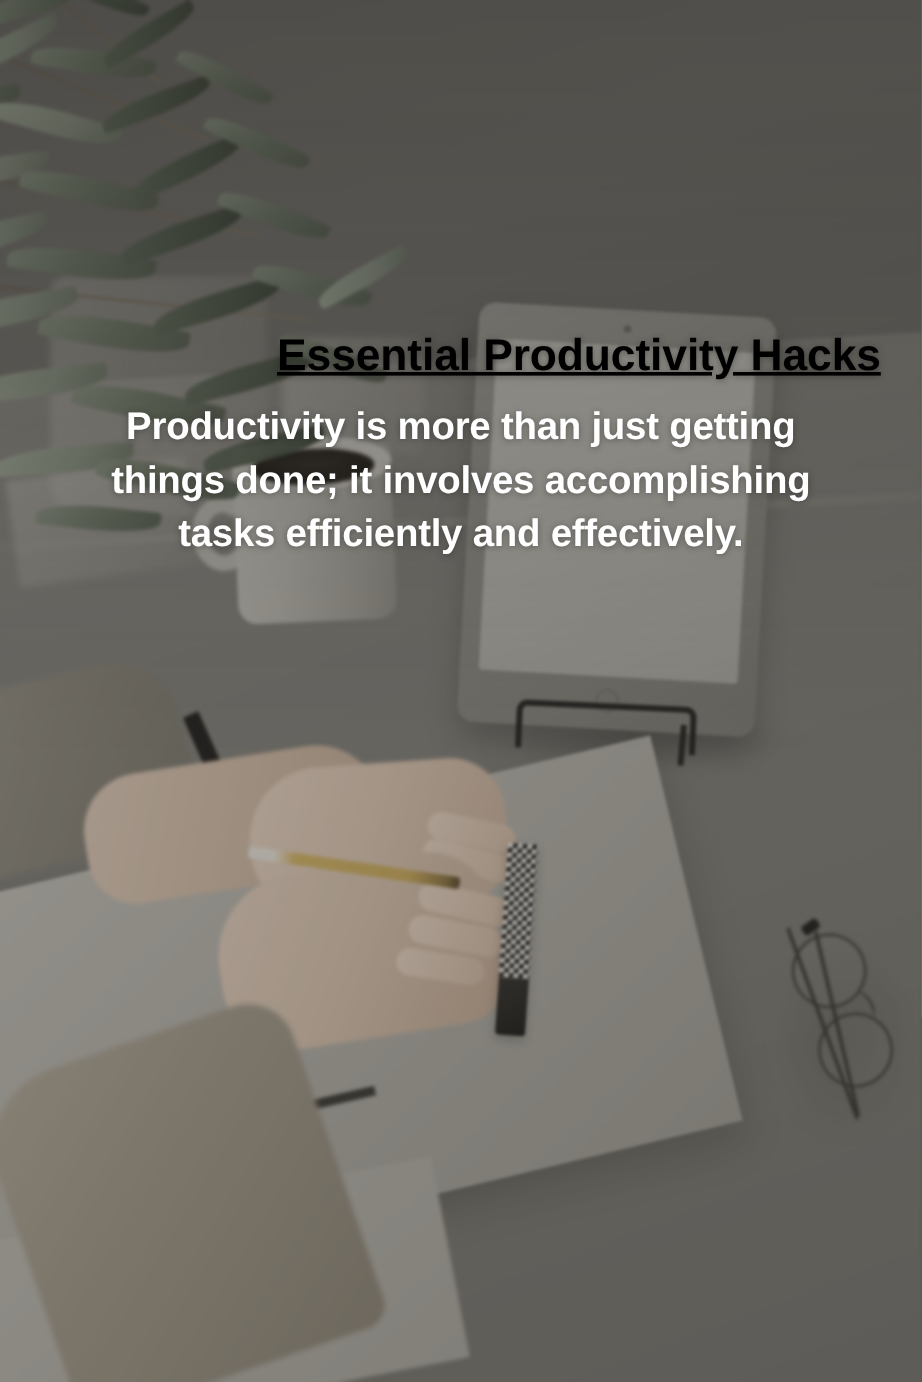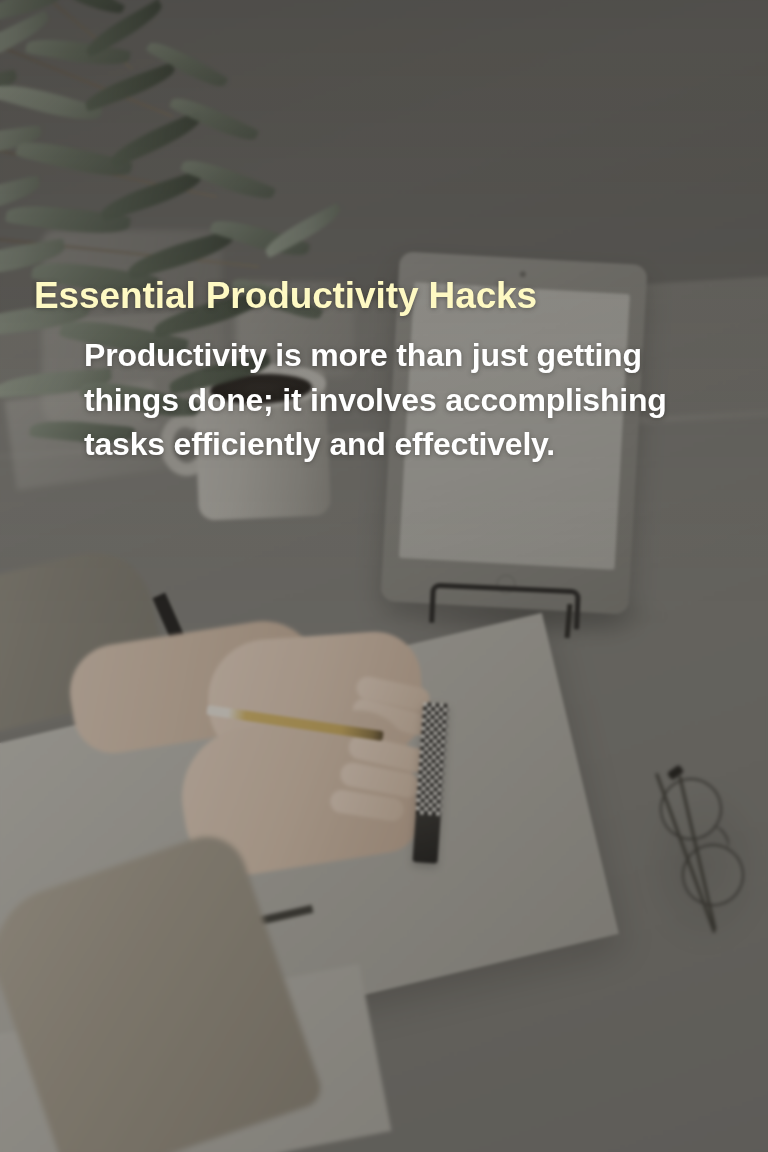--- a/index.html
+++ b/index.html
@@ -302,31 +302,33 @@
 
   
   .text-layer {
     position:absolute; inset:0;
     display:flex; flex-direction:column;
     align-items:center;
   }
   .headline {
     margin-top:277px;
     width:700px;
-    text-align:left;
-    color:#fef9c3;
+    text-align:right;
+    color:#000000;
     font-size:37px;
     font-weight:bold;
     line-height:1.05;
     letter-spacing:-0.1px;
     text-shadow:0 1px 5px rgba(30,29,26,.45);
+    text-decoration:underline;
   }
   .subtext {
     margin-top:17px;
     width:600px;
+    text-align:center;
     color:#ffffff;
     font-size:32px;
     font-weight:bold;
     line-height:1.40;
     letter-spacing:-0.2px;
     text-shadow:0 1px 5px rgba(30,29,26,.42);
   }
   .site-url {
     position:absolute;
     left:0; right:0;

